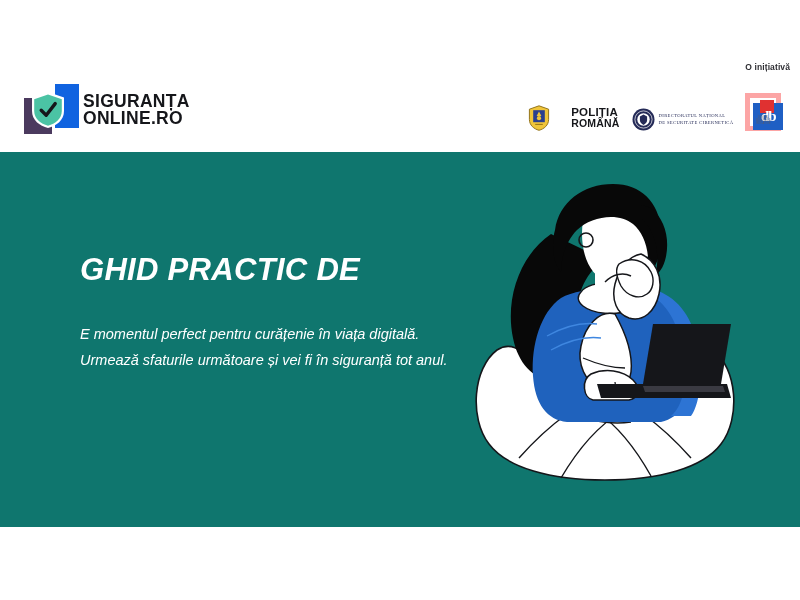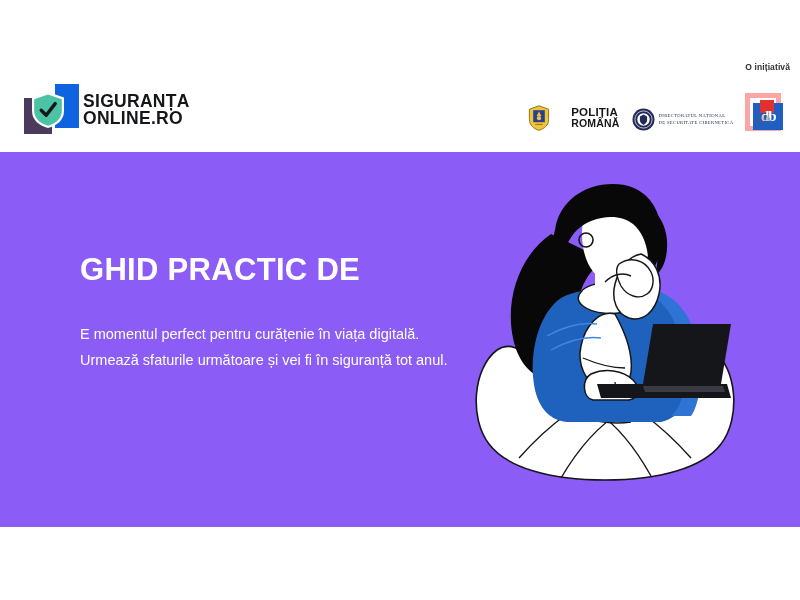--- a/index.html
+++ b/index.html
@@ -83,21 +83,22 @@
     font-family:"Liberation Serif", serif;
   }
   .dbi-sub {
     position:absolute; left:0; bottom:1px; width:100%;
     text-align:center; font-size:2.6px; color:#5b5b66; letter-spacing:0.2px;
   }
 
   
   .band {
     position:absolute; left:0; top:152px; width:800px; height:375px;
-    background:#8b5cf6;
+    background:#0f766e;
+    font-style:italic;
   }
 
   .copy { position:absolute; left:80px; top:98px; width:370px; }
   .headline {
     color:#ffffff; font-weight:bold;
     font-size:31px; line-height:39px; letter-spacing:0.3px;
     text-transform:uppercase;
   }
   .subcopy {
     margin-top:32px;

